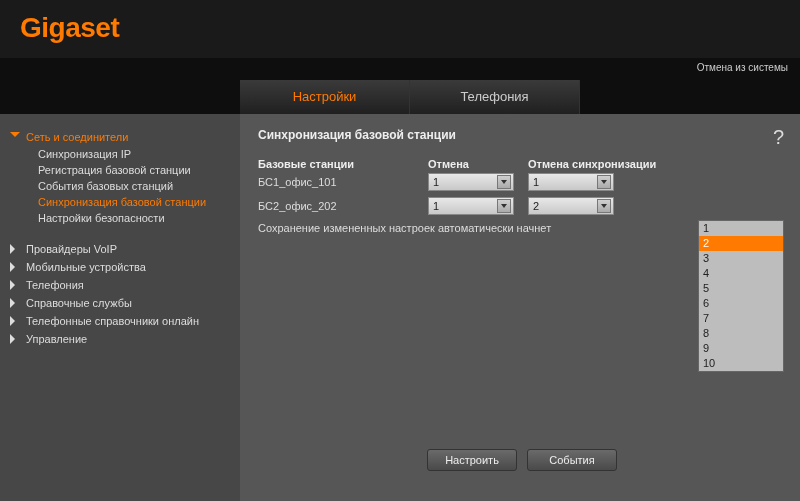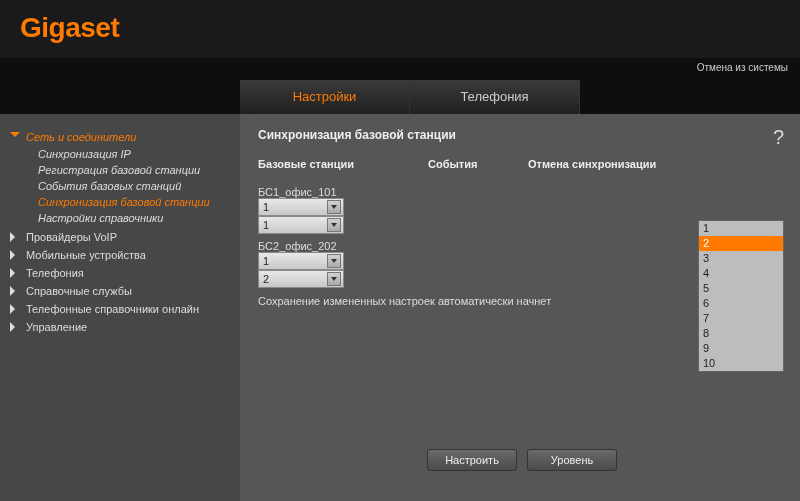--- a/index.html
+++ b/index.html
@@ -61,21 +61,21 @@
     background: #4f4f4f;
     height: 387px;
   }
   .sidebar {
     width: 240px;
     background: #474747;
     padding: 14px 10px;
     font-size: 11px;
     color: #ddd;
   }
-  .nav-group { margin-bottom: 2px; font-style: italic; }
+  .nav-group { margin-bottom: 14px; }
   .nav-head {
     display: flex;
     align-items: center;
     padding: 3px 0;
     cursor: pointer;
   }
   .tri {
     width: 10px; height: 10px;
     display: inline-block;
     margin-right: 6px;
@@ -118,30 +118,30 @@
     font-weight: bold;
     color: #eee;
     font-size: 12px;
     margin-bottom: 16px;
   }
   .cols {
     display: flex;
     font-weight: bold;
     color: #eee;
     font-size: 11px;
-    margin-bottom: 16px;
+    margin-bottom: 3px;
   }
   .col1 { width: 170px; }
   .col2 { width: 100px; }
   .col3 { width: 170px; }
 
   .row {
     display: flex;
+    align-items: center;
     margin-bottom: 6px;
-    flex-direction: column;
   }
   .row .col1 { color: #ddd; font-weight: normal; }
   .select {
     background: linear-gradient(#e8e8e8,#c8c8c8);
     border: 1px solid #888;
     height: 18px;
     width: 86px;
     display: flex;
     align-items: center;
     justify-content: space-between;
@@ -231,21 +231,21 @@
   <div class="sidebar">
     <div class="nav-group">
       <div class="nav-head active">
         <span class="tri open"></span>
         <span class="nav-head-label">Сеть и соединители</span>
       </div>
       <div class="nav-sub">Синхронизация IP</div>
       <div class="nav-sub">Регистрация базовой станции</div>
       <div class="nav-sub">События базовых станций</div>
       <div class="nav-sub active">Синхронизация базовой станции</div>
-      <div class="nav-sub">Настройки справочники</div>
+      <div class="nav-sub">Настройки безопасности</div>
     </div>
     <div class="nav-head">
       <span class="tri closed"></span>
       <span>Провайдеры VoIP</span>
     </div>
     <div class="nav-head">
       <span class="tri closed"></span>
       <span>Мобильные устройства</span>
     </div>
     <div class="nav-head">
@@ -265,21 +265,21 @@
       <span>Управление</span>
     </div>
   </div>
 
   <div class="content">
     <div class="help-icon">?</div>
     <div class="panel-title">Синхронизация базовой станции</div>
 
     <div class="cols">
       <div class="col1">Базовые станции</div>
-      <div class="col2">События</div>
+      <div class="col2">Отмена</div>
       <div class="col3">Отмена синхронизации</div>
     </div>
 
     <div class="row">
       <div class="col1">БС1_офис_101</div>
       <div class="col2">
         <div class="select">
           <span>1</span>
           <span class="arrow"></span>
         </div>
@@ -320,16 +320,16 @@
       <div class="opt">5</div>
       <div class="opt">6</div>
       <div class="opt">7</div>
       <div class="opt">8</div>
       <div class="opt">9</div>
       <div class="opt">10</div>
     </div>
 
     <div class="buttons">
       <div class="btn">Настроить</div>
-      <div class="btn">Уровень</div>
+      <div class="btn">События</div>
     </div>
   </div>
 </div>
 
 </body></html>

